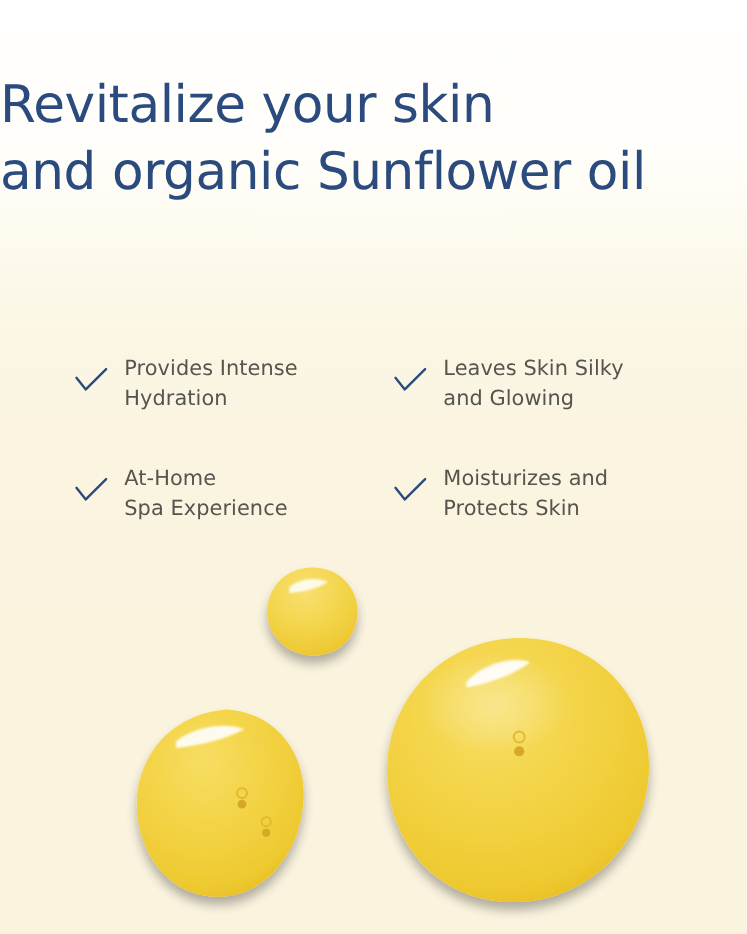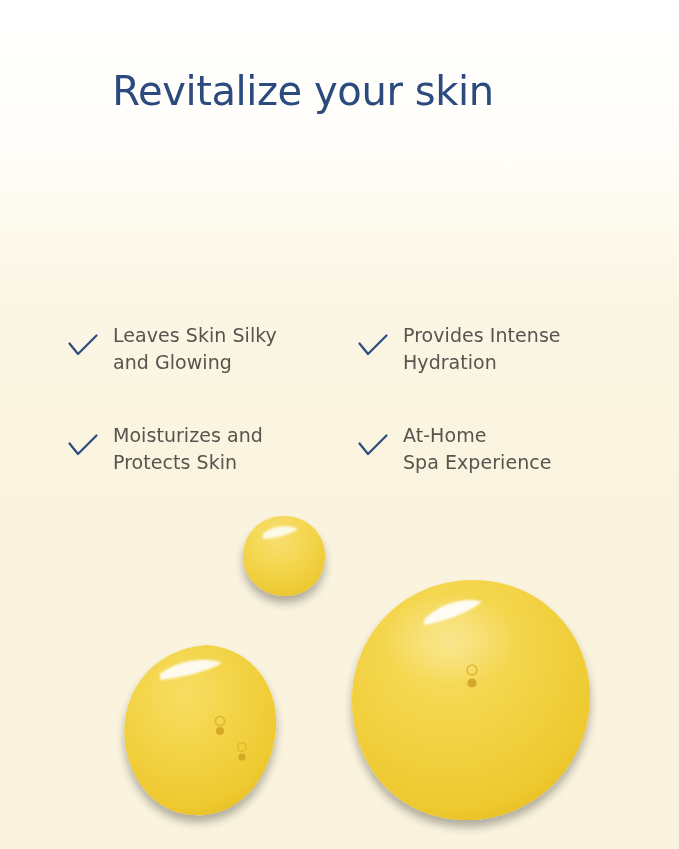--- a/index.html
+++ b/index.html
@@ -26,24 +26,23 @@
         #faf3de 100%);
     overflow: hidden;
   }
 
   
   .headline {
     position: absolute;
     top: 34px;
     left: 0;
     width: 606px;
-    text-align: center;
     color: #2b4b7e;
     font-family: "DejaVu Sans", sans-serif;
-    font-size: 40px;
+    font-size: 47px;
     line-height: 61px;
     font-weight: 400;
     letter-spacing: -0.4px;
     white-space: nowrap;
   }
   .headline .hl-line {
     display: block;
   }
 
   
@@ -97,62 +96,63 @@
     height: 849px;
   }
 </style>
 </head>
 <body>
 
 <div class="poster">
 
   <h1 class="headline">
     <span class="hl-line">Revitalize your skin</span>
+    <span class="hl-line">and organic Sunflower oil</span>
   </h1>
 
   <div class="benefits">
+
+    <div class="benefit">
+      <span class="check-icon">
+        <svg viewBox="0 0 30 24" xmlns="http://www.w3.org/2000/svg">
+          <path d="M1.5 9.5 L10 20 L28.5 1.5" fill="none" stroke="#2b4b7e" stroke-width="2.2" stroke-linecap="round" stroke-linejoin="round"></path>
+        </svg>
+      </span>
+      <span class="benefit-label">Provides Intense
+Hydration</span>
+    </div>
 
     <div class="benefit">
       <span class="check-icon">
         <svg viewBox="0 0 30 24" xmlns="http://www.w3.org/2000/svg">
           <path d="M1.5 9.5 L10 20 L28.5 1.5" fill="none" stroke="#2b4b7e" stroke-width="2.2" stroke-linecap="round" stroke-linejoin="round"></path>
         </svg>
       </span>
       <span class="benefit-label">Leaves Skin Silky
 and Glowing</span>
     </div>
 
     <div class="benefit">
       <span class="check-icon">
         <svg viewBox="0 0 30 24" xmlns="http://www.w3.org/2000/svg">
           <path d="M1.5 9.5 L10 20 L28.5 1.5" fill="none" stroke="#2b4b7e" stroke-width="2.2" stroke-linecap="round" stroke-linejoin="round"></path>
         </svg>
       </span>
-      <span class="benefit-label">Provides Intense
-Hydration</span>
+      <span class="benefit-label">At-Home
+Spa Experience</span>
     </div>
 
     <div class="benefit">
       <span class="check-icon">
         <svg viewBox="0 0 30 24" xmlns="http://www.w3.org/2000/svg">
           <path d="M1.5 9.5 L10 20 L28.5 1.5" fill="none" stroke="#2b4b7e" stroke-width="2.2" stroke-linecap="round" stroke-linejoin="round"></path>
         </svg>
       </span>
       <span class="benefit-label">Moisturizes and
 Protects Skin</span>
-    </div>
-
-    <div class="benefit">
-      <span class="check-icon">
-        <svg viewBox="0 0 30 24" xmlns="http://www.w3.org/2000/svg">
-          <path d="M1.5 9.5 L10 20 L28.5 1.5" fill="none" stroke="#2b4b7e" stroke-width="2.2" stroke-linecap="round" stroke-linejoin="round"></path>
-        </svg>
-      </span>
-      <span class="benefit-label">At-Home
-Spa Experience</span>
     </div>
 
   </div>
 
   <div class="droplets">
     <svg viewBox="0 0 679 849" xmlns="http://www.w3.org/2000/svg">
       <defs>
         <radialGradient id="gOil" cx="40%" cy="28%" r="78%">
           <stop offset="0%" stop-color="#f7dd62"></stop>
           <stop offset="48%" stop-color="#f3d345"></stop>

